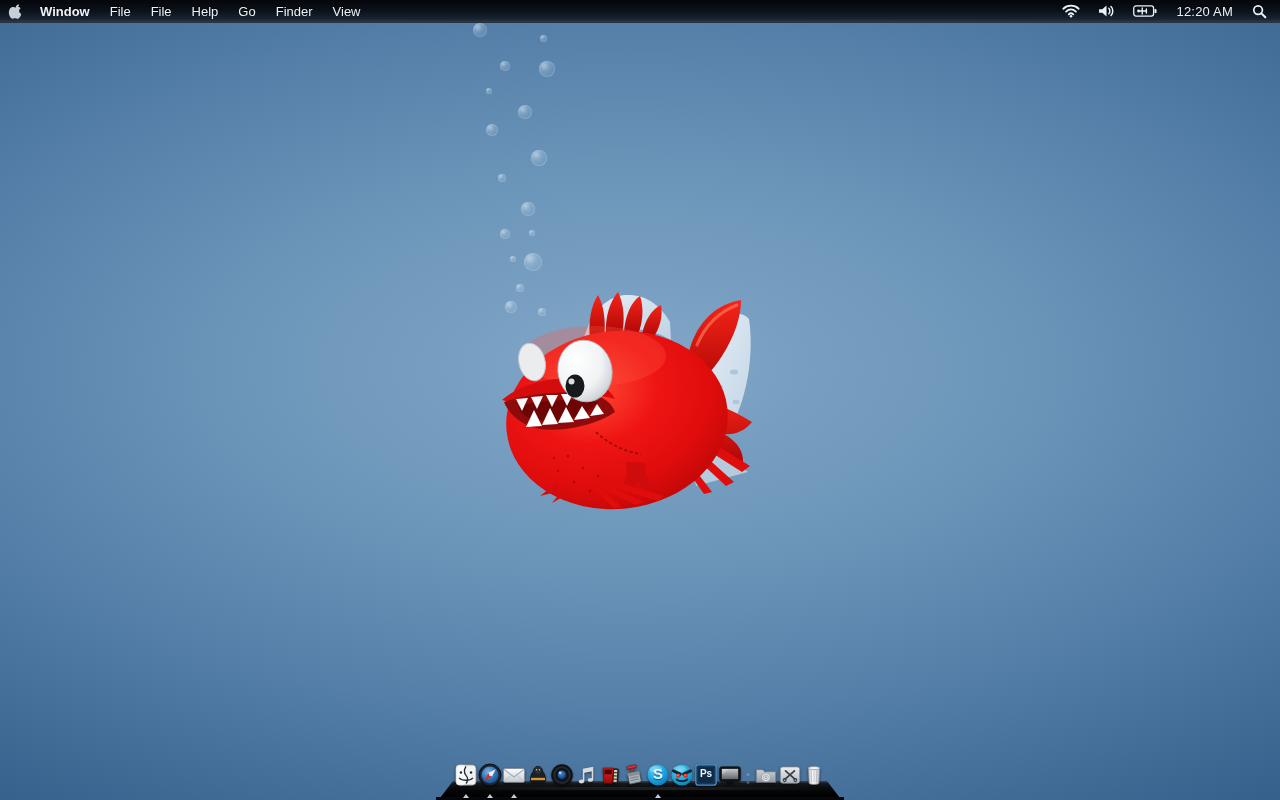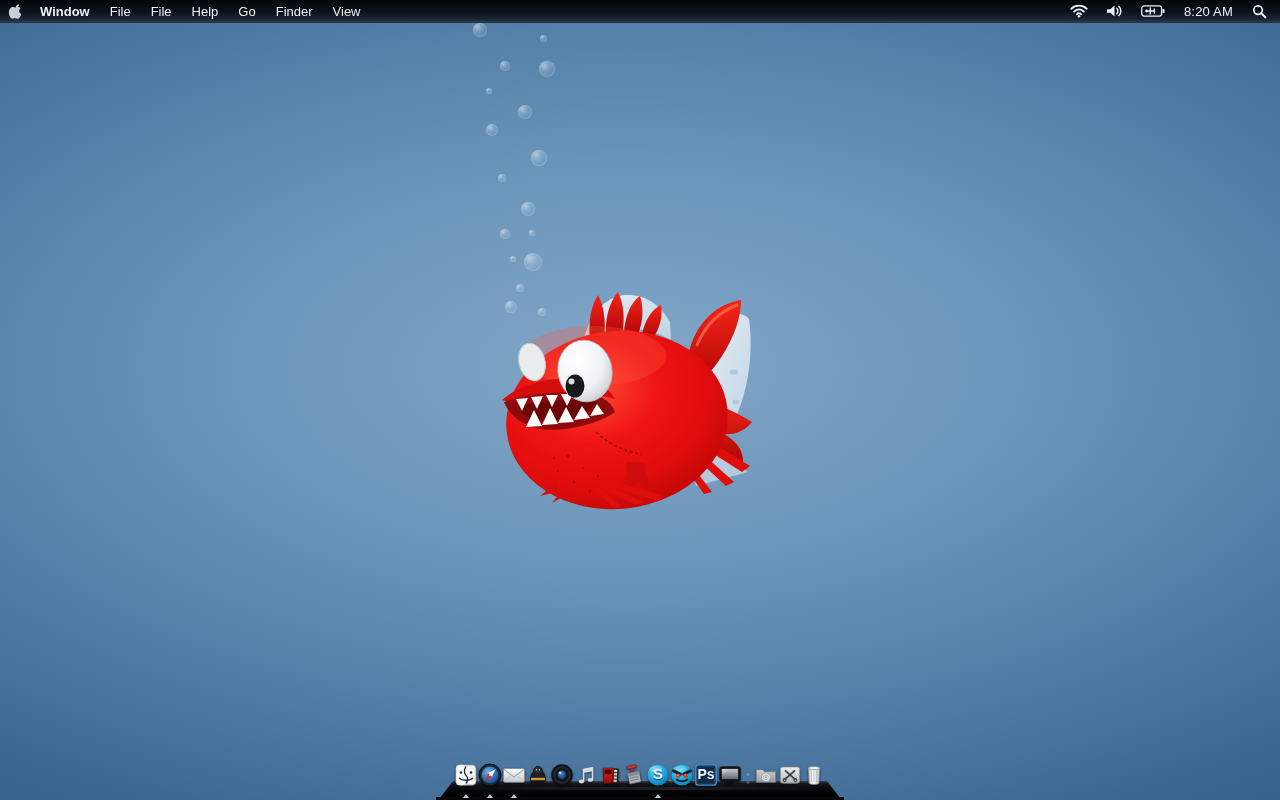--- a/index.html
+++ b/index.html
@@ -60,21 +60,21 @@
     position:absolute; bottom:12px; left:50%; transform:translateX(-50%);
     display:flex; align-items:flex-end; z-index:2;
   }
   .dock-item { position:relative; width:24px; height:28px; display:flex; align-items:flex-end; justify-content:center; }
   .dock-item svg { width:26px; height:26px; filter:drop-shadow(0 1px 1px rgba(0,0,0,.55)); flex:none; }
   .dock-item .glyph {
     position:absolute; inset:0; bottom:1px; display:flex; align-items:center; justify-content:center;
     font-weight:bold; color:#eaf6ff; pointer-events:none;
   }
   .glyph-s  { font-size:15px; text-shadow:0 1px 1px rgba(0,20,40,.6); }
-  .glyph-ps { font-size:14px; color:#bfe1fa; }
+  .glyph-ps { font-size:10px; color:#bfe1fa; }
   .dock-sep { width:12px; height:28px; position:relative; }
   .dock-sep::before, .dock-sep::after {
     content:""; position:absolute; left:50%; width:3px; height:3px; border-radius:50%;
     background:rgba(200,215,230,.28); transform:translateX(-50%);
   }
   .dock-sep::before{ bottom:4px; } .dock-sep::after{ bottom:12px; }
   .run-indicator {
     position:absolute; bottom:-10px; left:50%; transform:translateX(-50%);
     width:0; height:0; border-left:3.5px solid transparent; border-right:3.5px solid transparent;
     border-bottom:4.5px solid #d6e6f2; opacity:.9;
@@ -255,21 +255,21 @@
       </svg>
     </div>
     <div class="tray-icon">
       <svg width="24" height="12" viewBox="0 0 26 13">
         <rect x="0.8" y="1" width="21.5" height="11" rx="2.5" fill="none" stroke="#eef2f6" stroke-width="1.4"></rect>
         <rect x="23.3" y="4.2" width="2.2" height="4.6" rx="1" fill="#eef2f6"></rect>
         <path d="M10 3.2 L10 9.8 M10 6.5 L14.5 6.5 M14.5 4.2 L14.5 8.8 M6 6.5 L10 6.5" stroke="#eef2f6" stroke-width="1.5" stroke-linecap="round"></path>
         <circle cx="6" cy="6.5" r="1.5" fill="#eef2f6"></circle>
       </svg>
     </div>
-    <div class="clock">8:20 AM</div>
+    <div class="clock">12:20 AM</div>
     <div class="tray-icon">
       <svg width="15" height="15" viewBox="0 0 16 16">
         <circle cx="6.5" cy="6.5" r="4.6" fill="none" stroke="#eef2f6" stroke-width="1.8"></circle>
         <path d="M10 10 L14.2 14.2" stroke="#eef2f6" stroke-width="2.2" stroke-linecap="round"></path>
       </svg>
     </div>
   </div>
 </div>
 
 <div class="dock">

